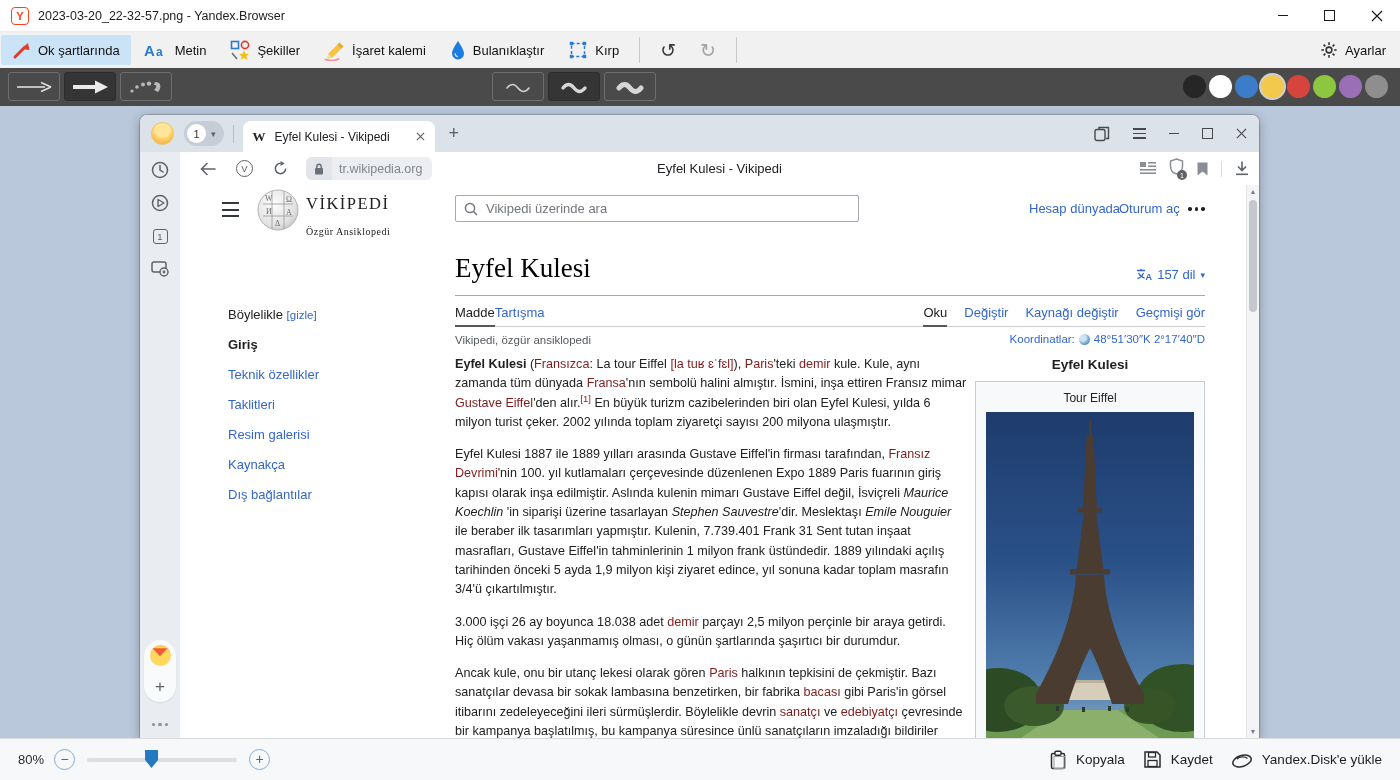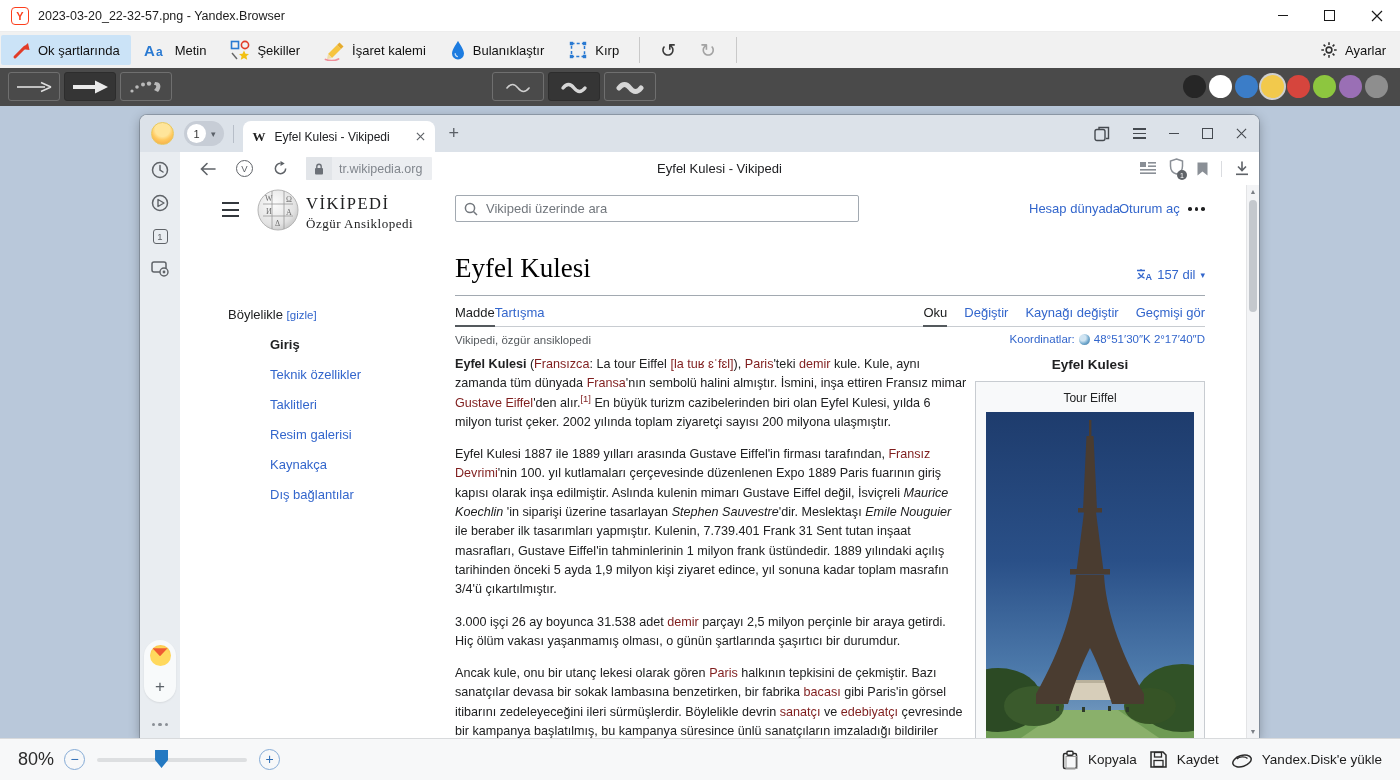--- a/index.html
+++ b/index.html
@@ -42,21 +42,21 @@
   .tab-title{font-size:12px;color:#202124;margin-left:9px;flex:1;white-space:nowrap;overflow:hidden;}
   .newtab{font-size:18px;color:#5a6067;margin-left:14px;}
   .tb-icons{position:absolute;right:12px;top:0;height:37px;display:flex;align-items:center;gap:23px;}
   .burger{display:flex;flex-direction:column;gap:3px;}
   .burger i{display:block;width:13px;height:1.5px;background:#454a50;}
   .mini-min{width:10px;height:1.4px;background:#454a50;}
   .mini-max{width:9px;height:9px;border:1.3px solid #454a50;}
   .navbar{position:absolute;left:40px;right:0;top:37px;height:33px;background:#fff;display:flex;align-items:center;}
   .nav-ic{margin-left:20px;display:flex;align-items:center;}
   .v-circle{width:17px;height:17px;border:1.5px solid #5f6368;border-radius:50%;font-size:9.5px;color:#5f6368;display:flex;align-items:center;justify-content:center;box-sizing:border-box;}
-  .url-pill{display:flex;align-items:center;height:23px;background:#eceef1;border-radius:1px;margin-left:18px;overflow:hidden;}
+  .url-pill{display:flex;align-items:center;height:23px;background:#eceef1;border-radius:6px;margin-left:18px;overflow:hidden;}
   .lock-seg{width:26px;height:100%;background:#e2e5e9;display:flex;align-items:center;justify-content:center;}
   .url-text{font-size:12.5px;color:#81868d;padding:0 10px 0 7px;}
   .nav-title{position:absolute;left:0;right:0;text-align:center;font-size:13px;color:#202124;pointer-events:none;}
   .nav-right{position:absolute;right:10px;display:flex;align-items:center;gap:13px;}
   .nav-vsep{width:1px;height:16px;background:#dadce0;}
   .strip{position:absolute;left:0;top:37px;bottom:0;width:40px;background:#e9edf1;}
   .strip-ic{width:40px;height:30px;display:flex;align-items:center;justify-content:center;margin-top:3px;}
   .one-sq{width:15px;height:15px;border:1.4px solid #5f6368;border-radius:3px;font-size:9.5px;color:#5f6368;display:flex;align-items:center;justify-content:center;box-sizing:border-box;}
   .strip-pill{position:absolute;left:4px;bottom:36px;width:32px;height:62px;background:#f8fafb;border-radius:16px;display:flex;flex-direction:column;align-items:center;justify-content:space-around;box-shadow:0 1px 2px rgba(0,0,0,.08);}
   .ydisk-dot{width:21px;height:21px;border-radius:50%;background:radial-gradient(circle at 50% 62%,#ffd95e 0 55%,#f7b93c 100%);position:relative;overflow:hidden;}
@@ -68,60 +68,60 @@
   .pg-scroll{position:absolute;right:0;top:70px;bottom:0;width:13px;background:#f3f4f6;border-left:1px solid #e3e4e6;box-sizing:border-box;}
   .pg-scroll .arr{position:absolute;left:0;width:12px;text-align:center;font-size:7px;color:#7a7e84;}
   .pg-thumb{position:absolute;left:2px;top:15px;width:8px;height:112px;background:#c4c8cd;border-radius:4px;}
   
   .page{position:absolute;left:40px;top:70px;right:13px;bottom:0;background:#fff;overflow:hidden;font-family:"Liberation Sans",sans-serif;color:#202122;}
   .wk-burger{position:absolute;left:42px;top:17px;display:flex;flex-direction:column;gap:4.5px;}
   .wk-burger i{display:block;width:17px;height:2px;background:#33383d;}
   .wk-logo{position:absolute;left:76px;top:3px;}
   .wk-wordmark{position:absolute;left:126px;top:9px;font-family:"Liberation Serif",serif;}
   .wk-wordmark .t1{font-size:16.5px;letter-spacing:1.5px;color:#202122;}
-  .wk-wordmark .t2{font-size:13px;letter-spacing:.5px;color:#202122;margin-top:2px;}
+  .wk-wordmark .t2{font-size:10px;letter-spacing:.5px;color:#202122;margin-top:12px;}
   .wk-search{position:absolute;left:275px;top:10px;width:404px;height:27px;border:1px solid #a2a9b1;border-radius:2px;display:flex;align-items:center;box-sizing:border-box;background:#fff;}
   .wk-search input{border:0;outline:0;flex:1;font-size:13px;color:#202122;font-family:"Liberation Sans",sans-serif;background:transparent;}
   .wk-search input::placeholder{color:#72777d;}
   .wk-acct{position:absolute;top:16px;font-size:13px;color:#3366cc;}
   .wk-more-dots{position:absolute;top:22px;display:flex;gap:3px;}
   .wk-more-dots i{width:3.5px;height:3.5px;border-radius:50%;background:#202122;}
   .wk-title{position:absolute;left:275px;top:68px;font-family:"Liberation Serif",serif;font-size:27px;color:#000;}
   .wk-title-hr{position:absolute;left:275px;top:110px;width:750px;height:1px;background:#a2a9b1;}
   .wk-lang{position:absolute;right:41px;top:82px;display:flex;align-items:center;gap:5px;font-size:13px;color:#36c;}
   .wk-tabs{position:absolute;left:275px;top:119px;width:750px;height:22px;border-bottom:1px solid #c8ccd1;display:flex;align-items:flex-end;box-sizing:content-box;}
   .wk-tabs-left{display:flex;}
   .wk-tabs-right{margin-left:auto;display:flex;gap:17px;}
   .wk-tab{font-size:13px;color:#36c;padding-bottom:5px;}
   .wk-tab.active{color:#202122;border-bottom:2px solid #54595d;margin-bottom:-1px;}
   .wk-tagline{position:absolute;left:275px;top:149px;font-size:11.5px;color:#54595d;}
   .wk-coords{position:absolute;right:41px;top:148px;display:flex;align-items:center;gap:4px;font-size:11.5px;color:#36c;}
   .coord-globe{width:11px;height:11px;border-radius:50%;background:radial-gradient(circle at 35% 35%,#cfe4f2 0 30%,#6fa7cc 60%,#3c6e99 100%);}
   .wk-toc{position:absolute;left:48px;top:122px;font-size:13px;}
   .toc-head{color:#202122;}
   .toc-head .hide{color:#36c;font-size:11.5px;}
-  .toc-item{margin-top:15px;color:#36c;margin-left:42px;}
+  .toc-item{margin-top:15px;color:#36c;}
   .toc-item.active{color:#202122;font-weight:bold;}
   .wk-body{position:absolute;left:275px;top:170px;width:512px;font-size:12.6px;line-height:19.3px;color:#202122;}
   .wk-body p{margin:0 0 13px 0;}
   .wlink{color:#7f1d1d;}
   .wk-body sup{font-size:9.5px;line-height:0;}
   .wk-infobox{position:absolute;left:795px;top:172px;width:230px;}
   .ib-title{font-size:13.5px;font-weight:bold;text-align:center;color:#202122;}
   .ib-box{margin-top:9px;border:1px solid #c8ccd1;background:#f8f9fa;padding:6px;box-sizing:border-box;}
   .ib-sub{font-size:12px;text-align:center;color:#202122;padding:3px 0 7px;}
   .tower-photo{width:208px;height:332px;margin:0 auto;overflow:hidden;display:block;}
   
   .statusbar{position:absolute;bottom:0;left:0;right:0;height:42px;background:#f7f8f9;border-top:1px solid #d8dadc;display:flex;align-items:center;box-sizing:border-box;}
-  .zoom-label{font-size:18px;color:#2b2b2b;margin-left:18px;}
+  .zoom-label{font-size:13px;color:#2b2b2b;margin-left:18px;}
   .round-btn{width:21px;height:21px;border:1.4px solid #85abd6;border-radius:50%;color:#2e6db5;font-size:14px;line-height:18px;text-align:center;margin-left:10px;box-sizing:border-box;}
   .slider{position:relative;width:150px;height:21px;margin:0 12px;}
   .slider .track{position:absolute;left:0;right:0;top:9px;height:4px;background:#dddfe1;border-radius:2px;}
   .slider .thumb{position:absolute;left:58px;top:1px;width:13px;height:18px;background:#2479c2;clip-path:polygon(0 0,100% 0,100% 55%,50% 100%,0 55%);}
-  .sb-right{margin-left:auto;display:flex;align-items:center;gap:12px;margin-right:18px;}
+  .sb-right{margin-left:auto;display:flex;align-items:center;gap:18px;margin-right:18px;}
   .sb-item{display:flex;align-items:center;gap:9px;font-size:13.5px;color:#1c1c1c;}
 </style>
 </head>
 <body>
 
 <div class="titlebar">
   <div class="y-logo">Y</div>
   <div class="title-text">2023-03-20_22-32-57.png - Yandex.Browser</div>
   <div class="win-controls">
     <div class="win-btn">
@@ -468,21 +468,21 @@
             <div class="toc-item">Taklitleri</div>
             <div class="toc-item">Resim galerisi</div>
             <div class="toc-item">Kaynakça</div>
             <div class="toc-item">Dış bağlantılar</div>
           </div>
       </div>
 
       <div class="wk-body">
           <p><b>Eyfel Kulesi</b><span> (</span><span class="wlink">Fransızca</span><span>: La tour Eiffel </span><span class="wlink">[la tuʁ ɛˈfɛl]</span><span>), </span><span class="wlink">Paris</span><span>'teki </span><span class="wlink">demir</span><span> kule. Kule, aynı zamanda tüm dünyada </span><span class="wlink">Fransa</span><span>'nın sembolü halini almıştır. İsmini, inşa ettiren Fransız mimar </span><span class="wlink">Gustave Eiffel</span><span>'den alır.</span><sup class="wlink">[1]</sup><span> En büyük turizm cazibelerinden biri olan Eyfel Kulesi, yılda 6 milyon turist çeker. 2002 yılında toplam ziyaretçi sayısı 200 milyona ulaşmıştır.</span></p>
           <p><span>Eyfel Kulesi 1887 ile 1889 yılları arasında Gustave Eiffel'in firması tarafından, </span><span class="wlink">Fransız Devrimi</span><span>'nin 100. yıl kutlamaları çerçevesinde düzenlenen Expo 1889 Paris fuarının giriş kapısı olarak inşa edilmiştir. Aslında kulenin mimarı Gustave Eiffel değil, İsviçreli </span><i>Maurice Koechlin</i><span> 'in siparişi üzerine tasarlayan </span><i>Stephen Sauvestre</i><span>'dir. Meslektaşı </span><i>Emile Nouguier</i><span> ile beraber ilk tasarımları yapmıştır. Kulenin, 7.739.401 Frank 31 Sent tutan inşaat masrafları, Gustave Eiffel'in tahminlerinin 1 milyon frank üstündedir. 1889 yılındaki açılış tarihinden önceki 5 ayda 1,9 milyon kişi ziyaret edince, yıl sonuna kadar toplam masrafın 3/4'ü çıkartılmıştır.</span></p>
-          <p><span>3.000 işçi 26 ay boyunca 31.538 adet </span><span class="wlink">demir</span><span> parçayı 2,5 milyon perçinle bir araya getirdi. Hiç ölüm vakası yaşanmamış olması, o günün şartlarında şaşırtıcı bir durumdur.</span></p>
+          <p><span>3.000 işçi 26 ay boyunca 18.038 adet </span><span class="wlink">demir</span><span> parçayı 2,5 milyon perçinle bir araya getirdi. Hiç ölüm vakası yaşanmamış olması, o günün şartlarında şaşırtıcı bir durumdur.</span></p>
           <p><span>Ancak kule, onu bir utanç lekesi olarak gören </span><span class="wlink">Paris</span><span> halkının tepkisini de çekmiştir. Bazı sanatçılar devasa bir sokak lambasına benzetirken, bir fabrika </span><span class="wlink">bacası</span><span> gibi Paris'in görsel itibarını zedeleyeceğini ileri sürmüşlerdir. Böylelikle devrin </span><span class="wlink">sanatçı</span><span> ve </span><span class="wlink">edebiyatçı</span><span> çevresinde bir kampanya başlatılmış, bu kampanya süresince ünlü sanatçıların imzaladığı bildiriler dağıtılmıştır. Bugün ise Eyfel Kulesi, </span></p>
         </div>
 
       <div class="wk-infobox">
         <div class="ib-title">Eyfel Kulesi</div>
         <div class="ib-box">
           <div class="ib-sub">Tour Eiffel</div>
           <svg class="tower-photo" viewBox="0 0 208 332">
             <defs>
               <linearGradient id="sky" x1="0" y1="0" x2="0" y2="1">

